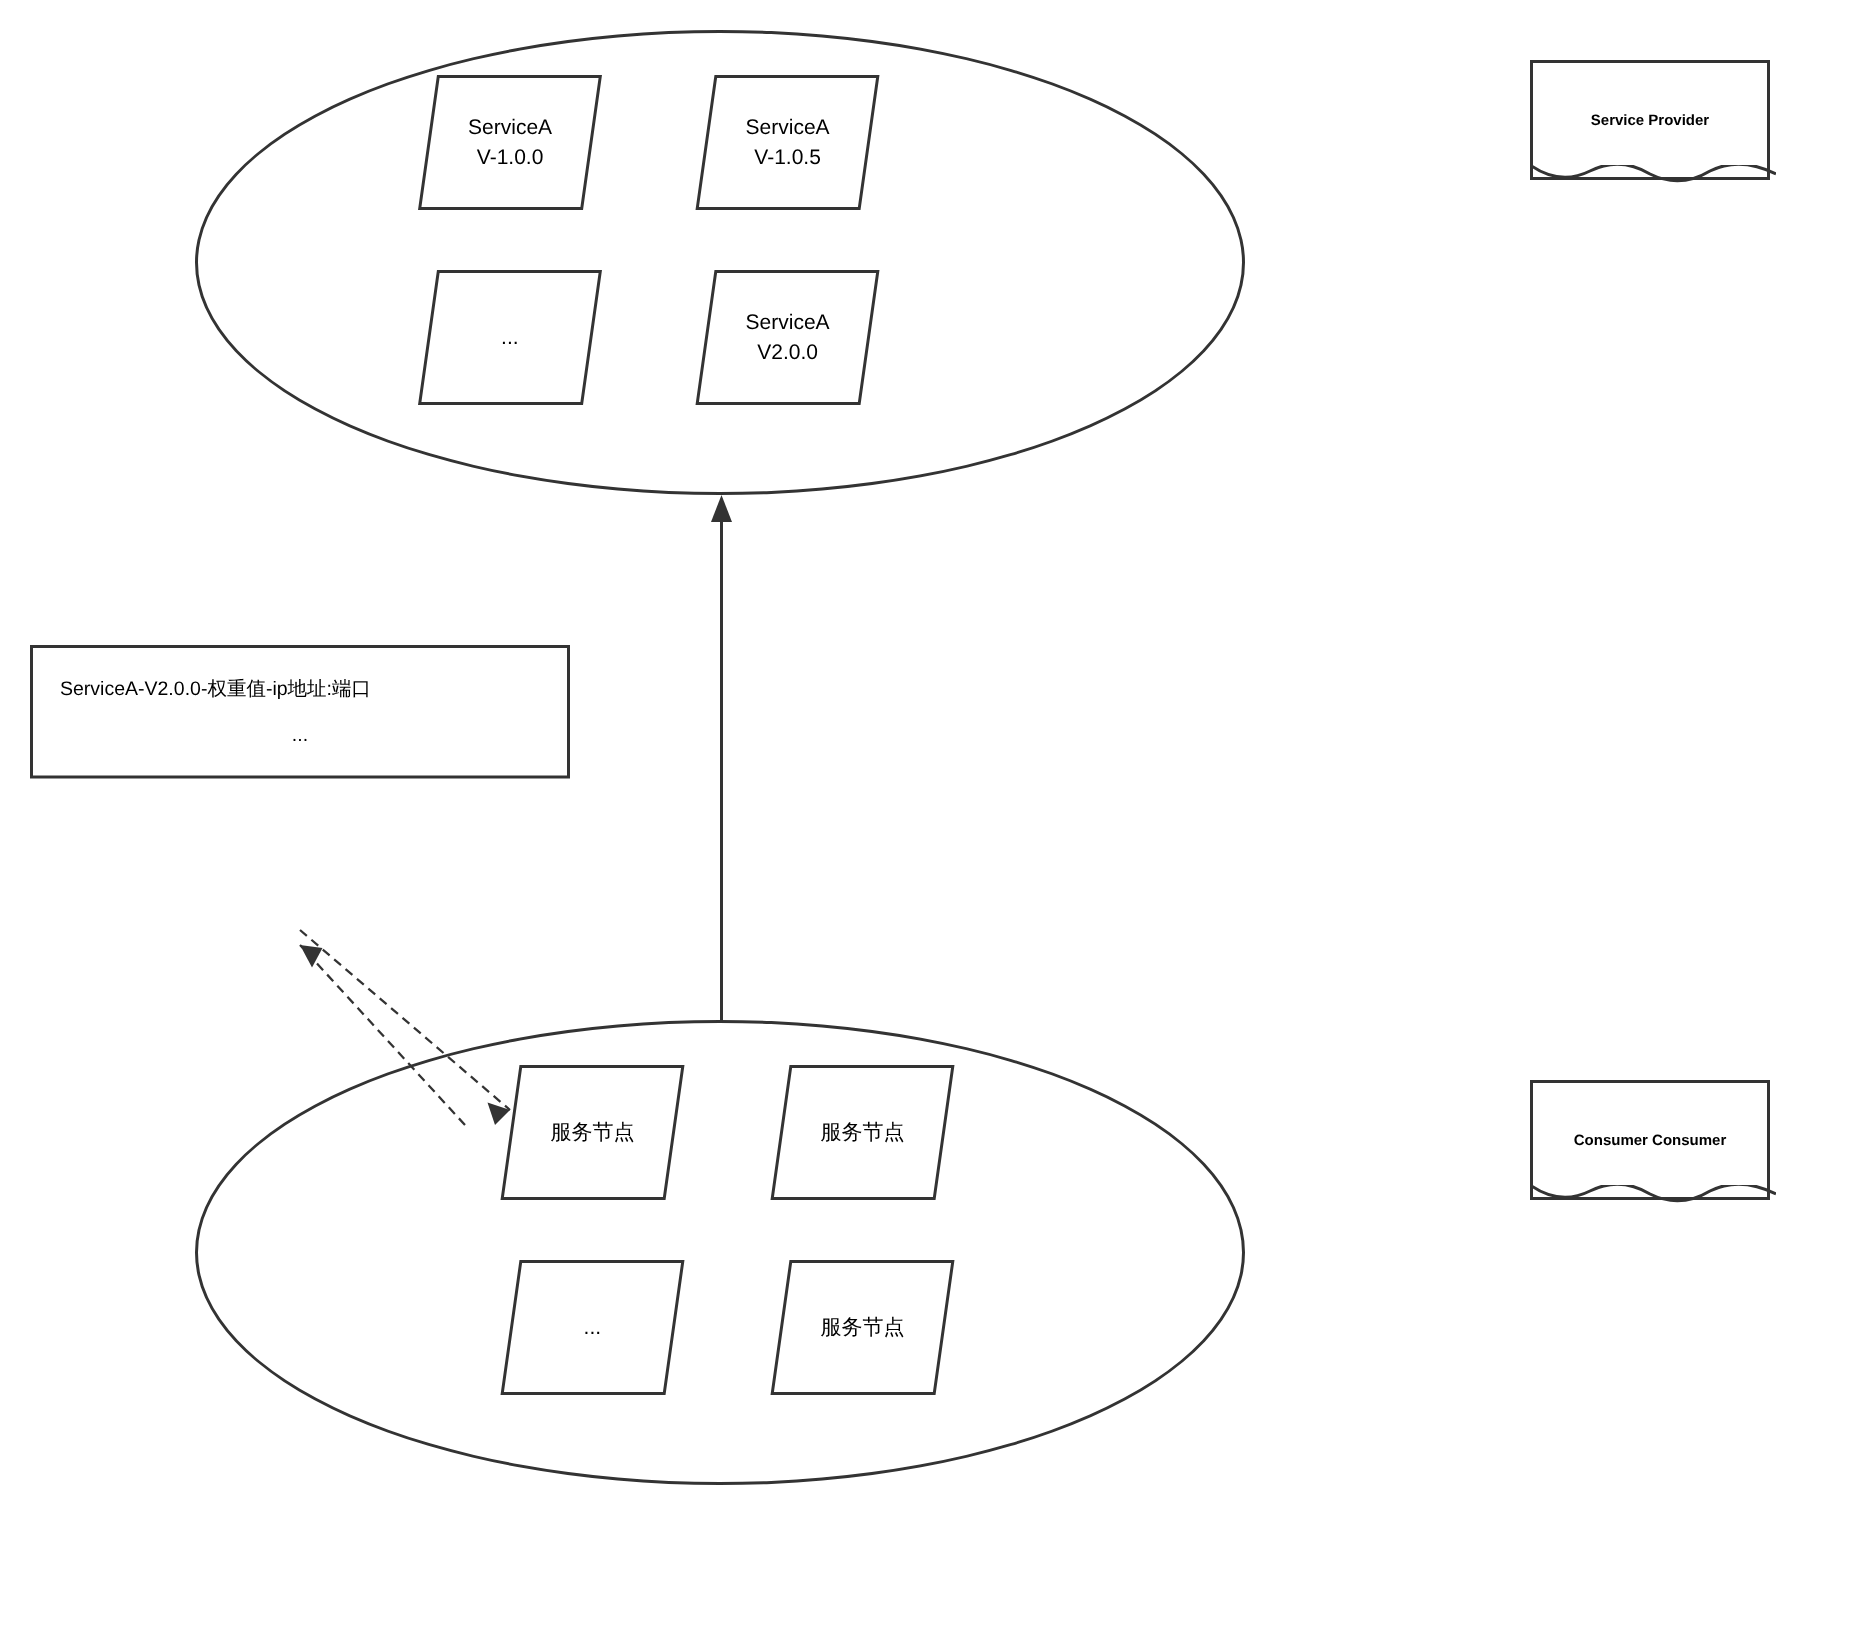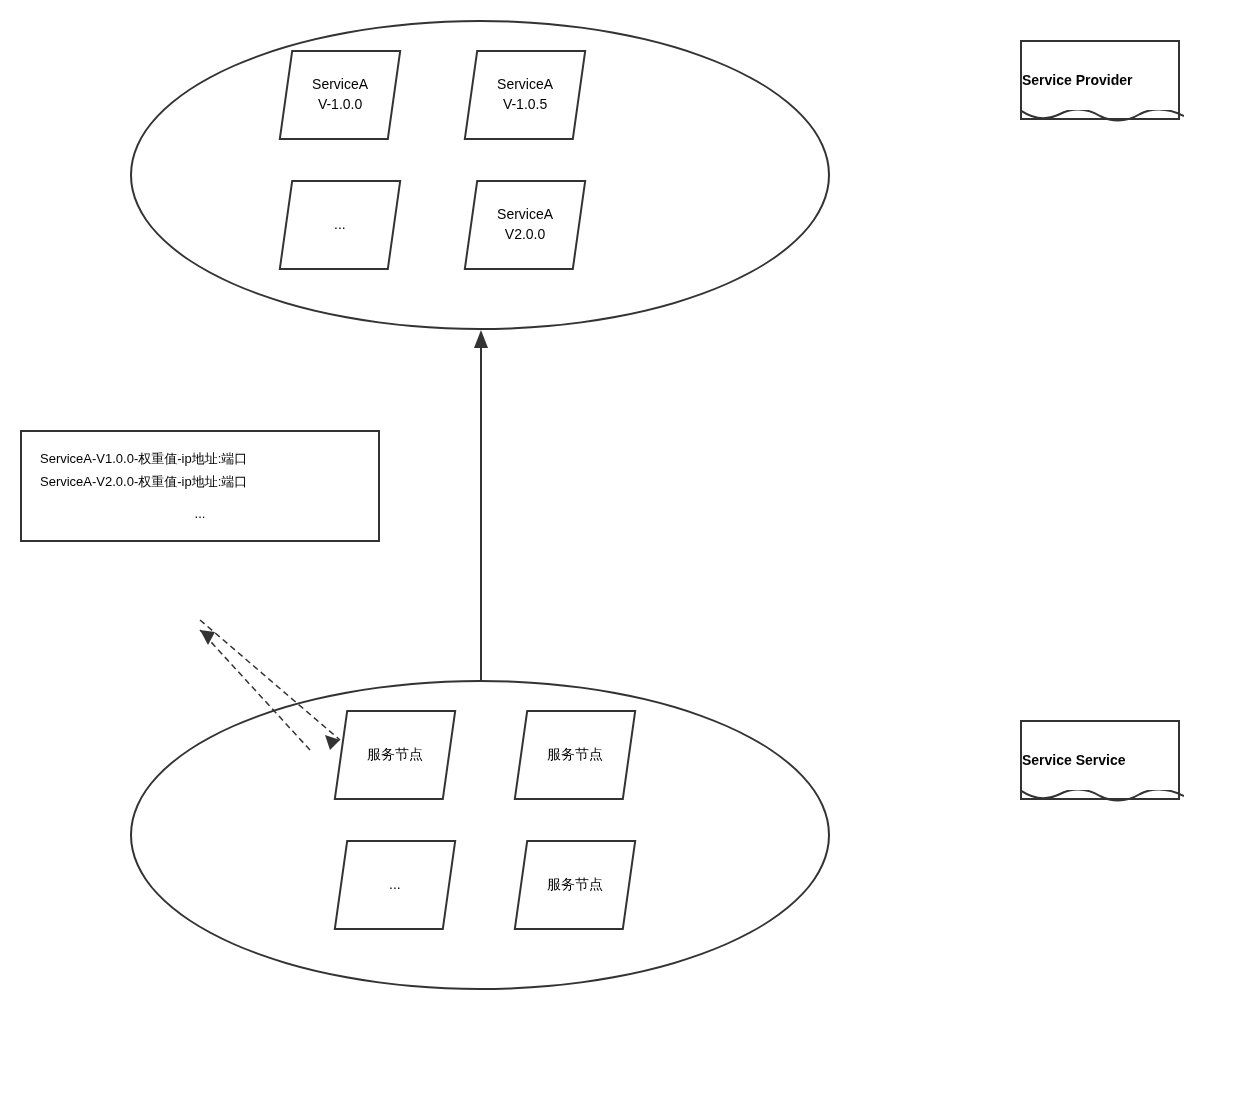--- a/index.html
+++ b/index.html
@@ -129,22 +129,22 @@
       width: 360px;
     }
 
     
     .note-shape {
       position: absolute;
       border: 2px solid #333;
       background: #fff;
       display: flex;
       align-items: center;
-      justify-content: flex-start;
-      font-size: 14px;
+      justify-content: center;
+      font-size: 10px;
       font-weight: bold;
     }
 
     .note-provider {
       width: 160px;
       height: 80px;
       left: 1020px;
       top: 40px;
     }
 
@@ -219,21 +219,20 @@
   </div>
 
   <div class="note-shape note-provider">
     <span>Service Provider</span>
     <svg width="164" height="16" viewBox="0 0 164 16">
       <path d="M0,0 Q20,14 40,4 Q60,-6 80,6 Q100,16 120,4 Q140,-6 164,6" fill="none" stroke="#333" stroke-width="2"></path>
     </svg>
   </div>
 
   <div class="info-box">
-    <div>ServiceA-V1.0.0-权重值-ip地址:端口</div>
     <div>ServiceA-V2.0.0-权重值-ip地址:端口</div>
     <div style="margin-top:8px; text-align:center;">...</div>
   </div>
 
   <div class="ellipse ellipse-bottom"></div>
 
   <div class="service-box box-c1">
     <div class="service-box-inner">
       <span>服务节点</span>
     </div>
@@ -251,19 +250,19 @@
     </div>
   </div>
 
   <div class="service-box box-c3">
     <div class="service-box-inner">
       <span>服务节点</span>
     </div>
   </div>
 
   <div class="note-shape note-consumer">
-    <span>Service Service</span>
+    <span>Consumer Consumer</span>
     <svg width="164" height="16" viewBox="0 0 164 16">
       <path d="M0,0 Q20,14 40,4 Q60,-6 80,6 Q100,16 120,4 Q140,-6 164,6" fill="none" stroke="#333" stroke-width="2"></path>
     </svg>
   </div>
 
 </div>
 
 </body></html>

